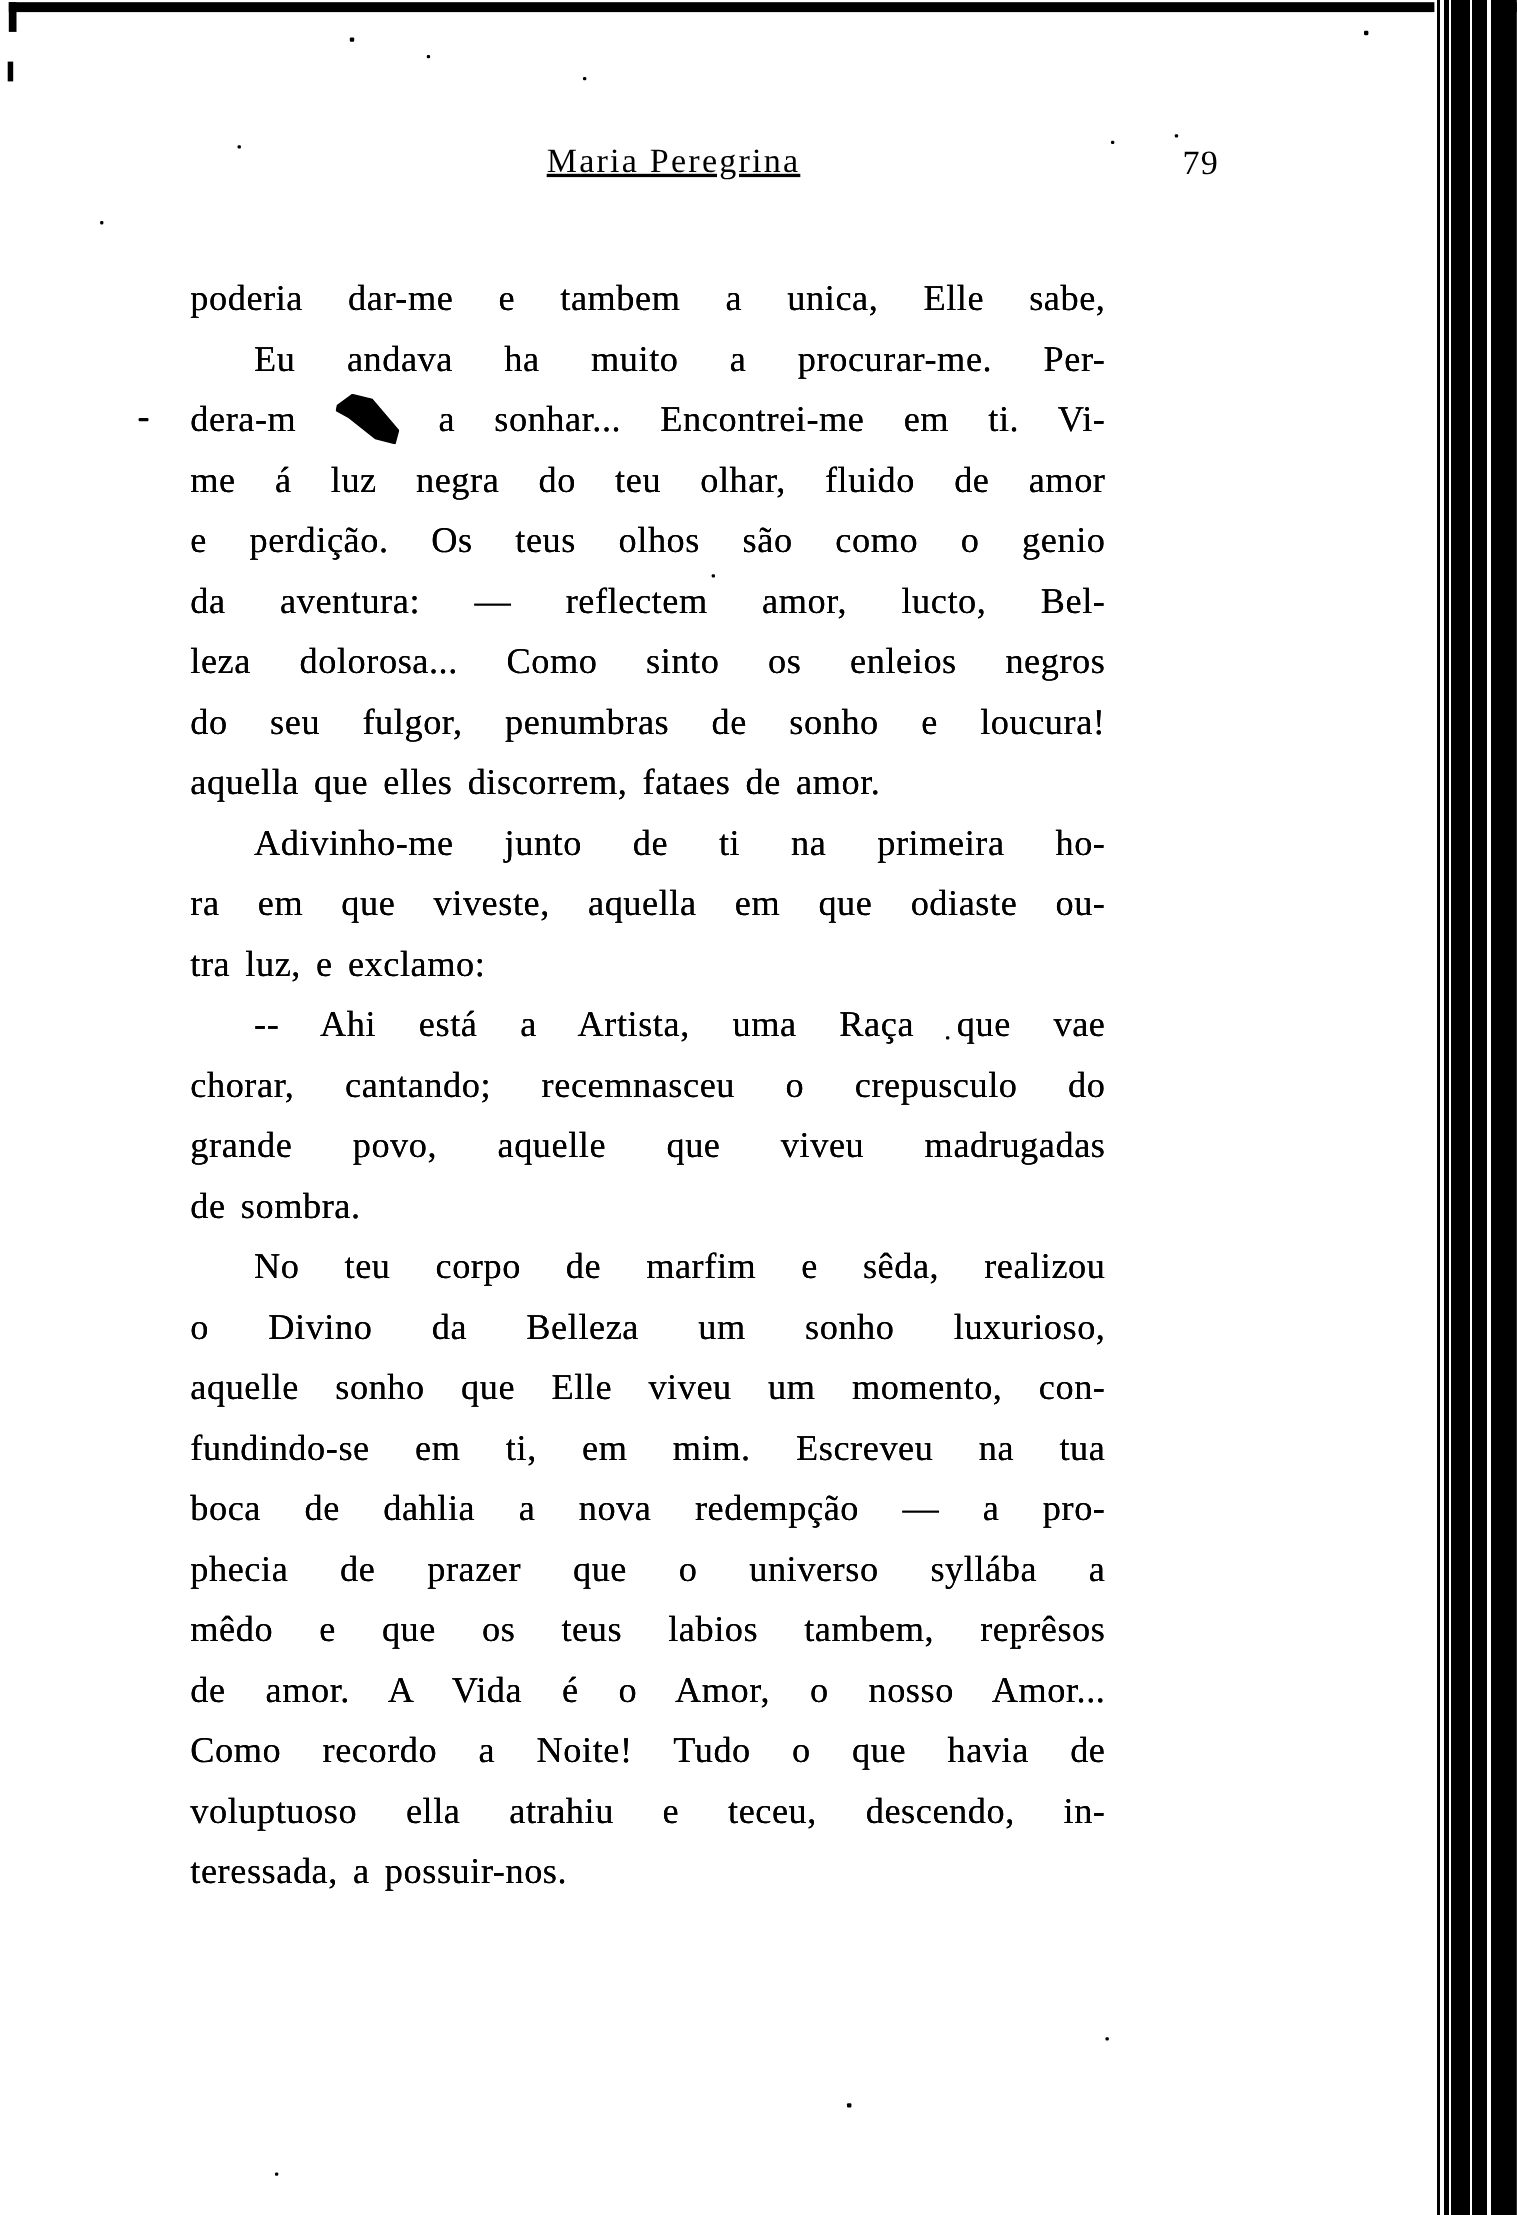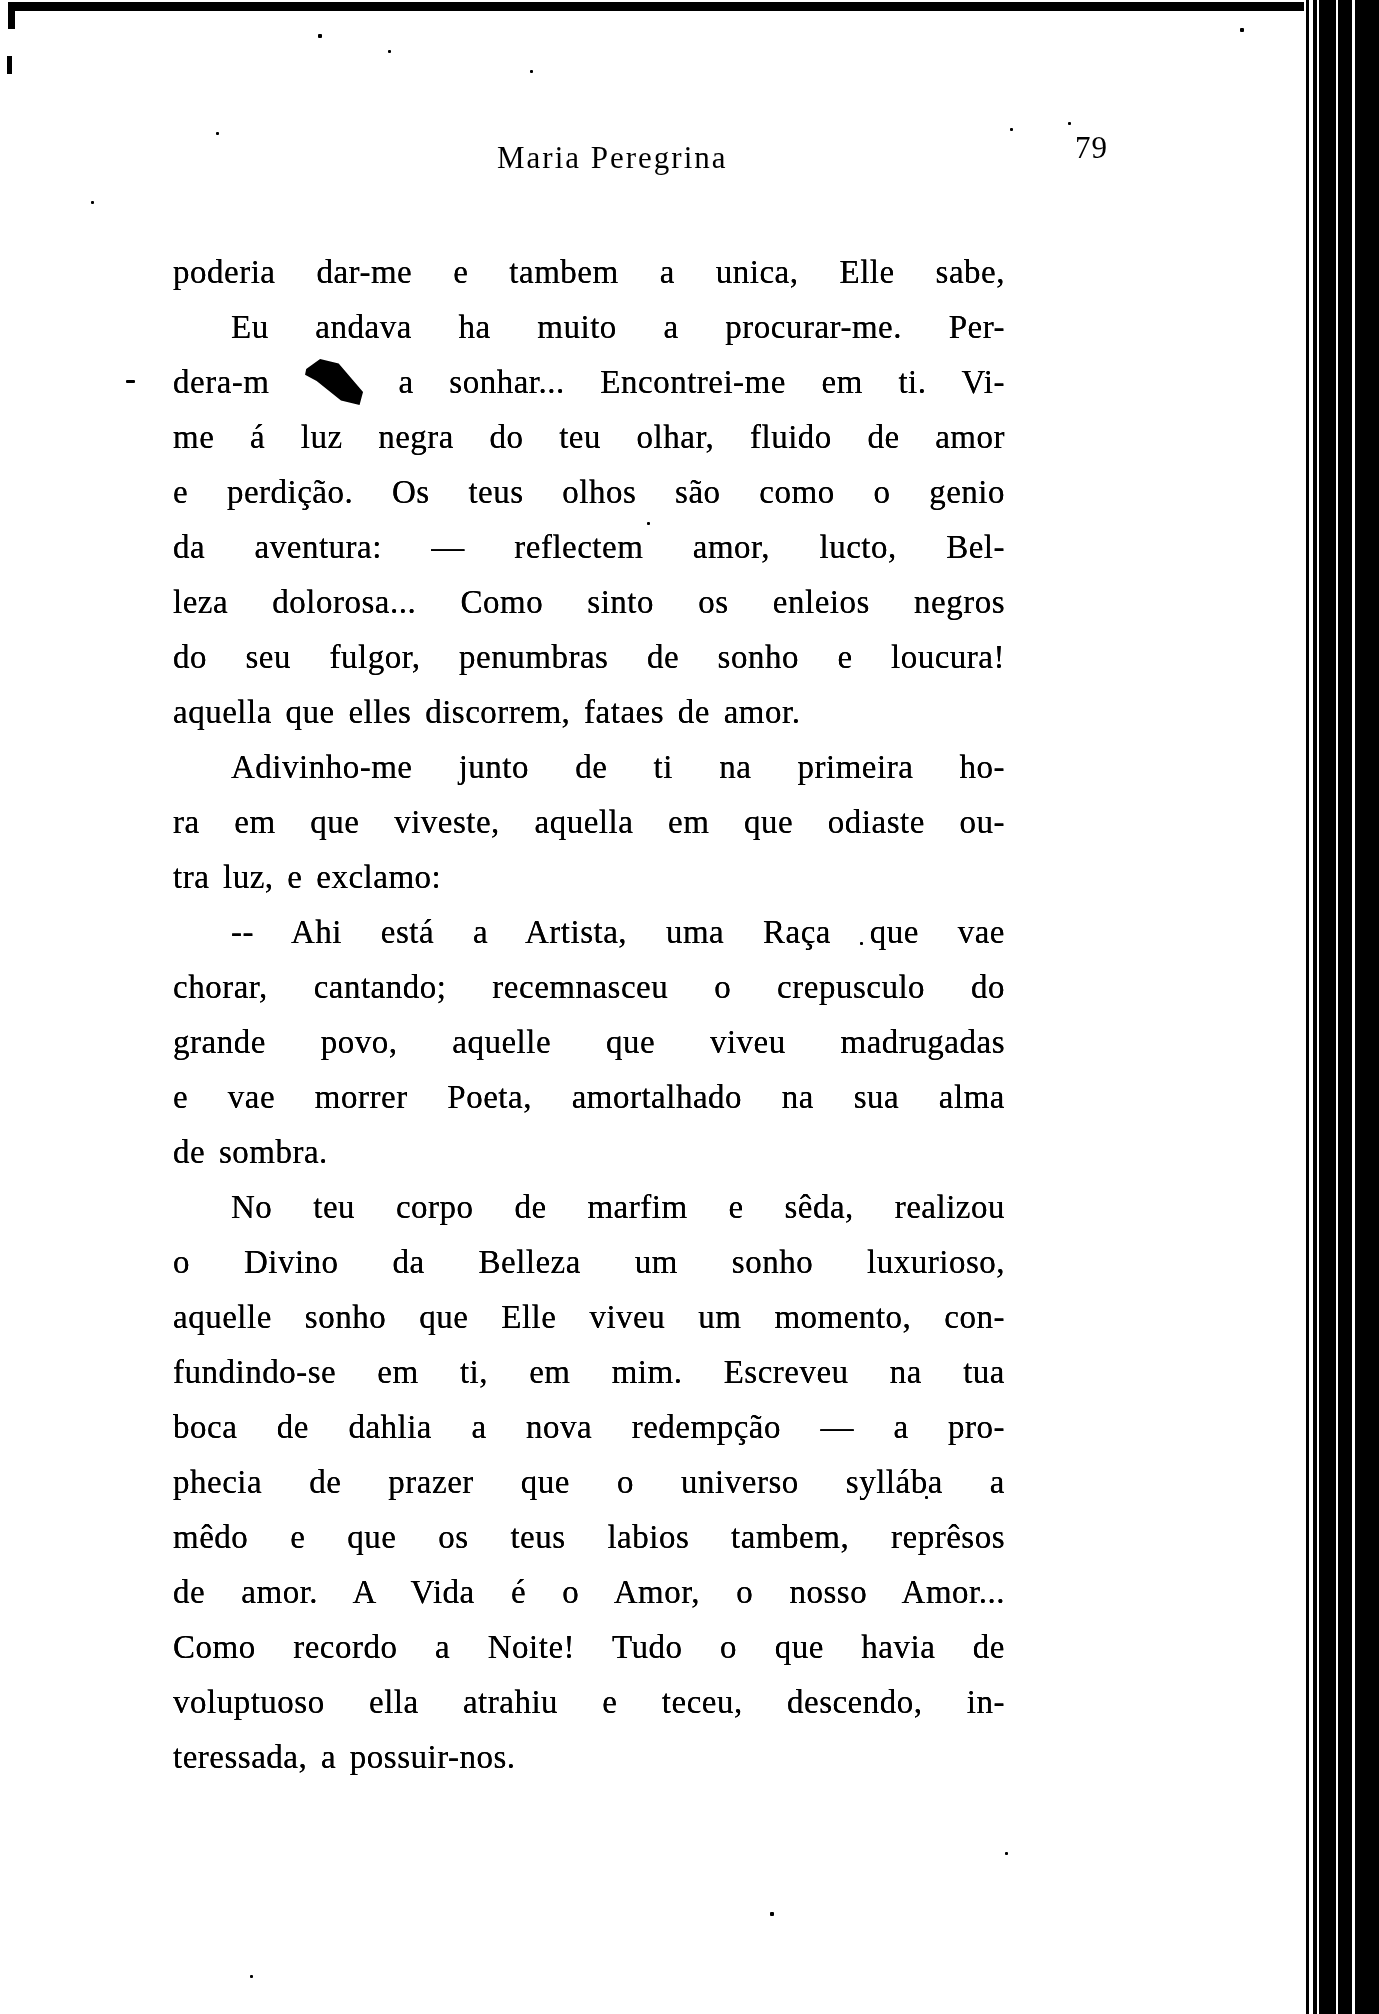--- a/index.html
+++ b/index.html
@@ -28,22 +28,22 @@
       #fff 13px,#fff 15px,
       #000 15px,#000 32px,
       #fff 32px,#fff 34px,
       #000 34px,#000 48px,
       #fff 48px,#fff 51px,
       #000 51px,#000 75px);
   }
   .speck{position:absolute;background:#000;border-radius:1px;}
   
   .running-title{
-    position:absolute;left:497px;top:140px;
-    font-size:31px;letter-spacing:2px;white-space:nowrap;
+    position:absolute;left:497px;top:128px;
+    font-size:31px;letter-spacing:2px;white-space:nowrap;text-decoration:underline;
   }
   .page-number{
     position:absolute;left:1075px;top:130px;
     font-size:31px;letter-spacing:1px;
   }
   
   .text-block{
     position:absolute;left:157px;top:245px;width:848px;
   }
   .line{
@@ -104,21 +104,20 @@
     <div class="line just">da aventura: — reflectem amor, lucto, Bel-</div>
     <div class="line just">leza dolorosa... Como sinto os enleios negros</div>
     <div class="line just">do seu fulgor, penumbras de sonho e loucura!</div>
     <div class="line">aquella que elles discorrem, fataes de amor.</div>
     <div class="line indent just">Adivinho-me junto de ti na primeira ho-</div>
     <div class="line just">ra em que viveste, aquella em que odiaste ou-</div>
     <div class="line">tra luz, e exclamo:</div>
     <div class="line indent just">-- Ahi está a Artista, uma Raça que vae</div>
     <div class="line just">chorar, cantando; recemnasceu o crepusculo do</div>
     <div class="line just">grande povo, aquelle que viveu madrugadas</div>
-    <div class="line just">e vae morrer Poeta, amortalhado na sua alma</div>
     <div class="line">de sombra.</div>
     <div class="line indent just">No teu corpo de marfim e sêda, realizou</div>
     <div class="line just">o Divino da Belleza um sonho luxurioso,</div>
     <div class="line just">aquelle sonho que Elle viveu um momento, con-</div>
     <div class="line just">fundindo-se em ti, em mim. Escreveu na tua</div>
     <div class="line just">boca de dahlia a nova redempção — a pro-</div>
     <div class="line just">phecia de prazer que o universo syllába a</div>
     <div class="line just">mêdo e que os teus labios tambem, reprêsos</div>
     <div class="line just">de amor. A Vida é o Amor, o nosso Amor...</div>
     <div class="line just">Como recordo a Noite! Tudo o que havia de</div>

